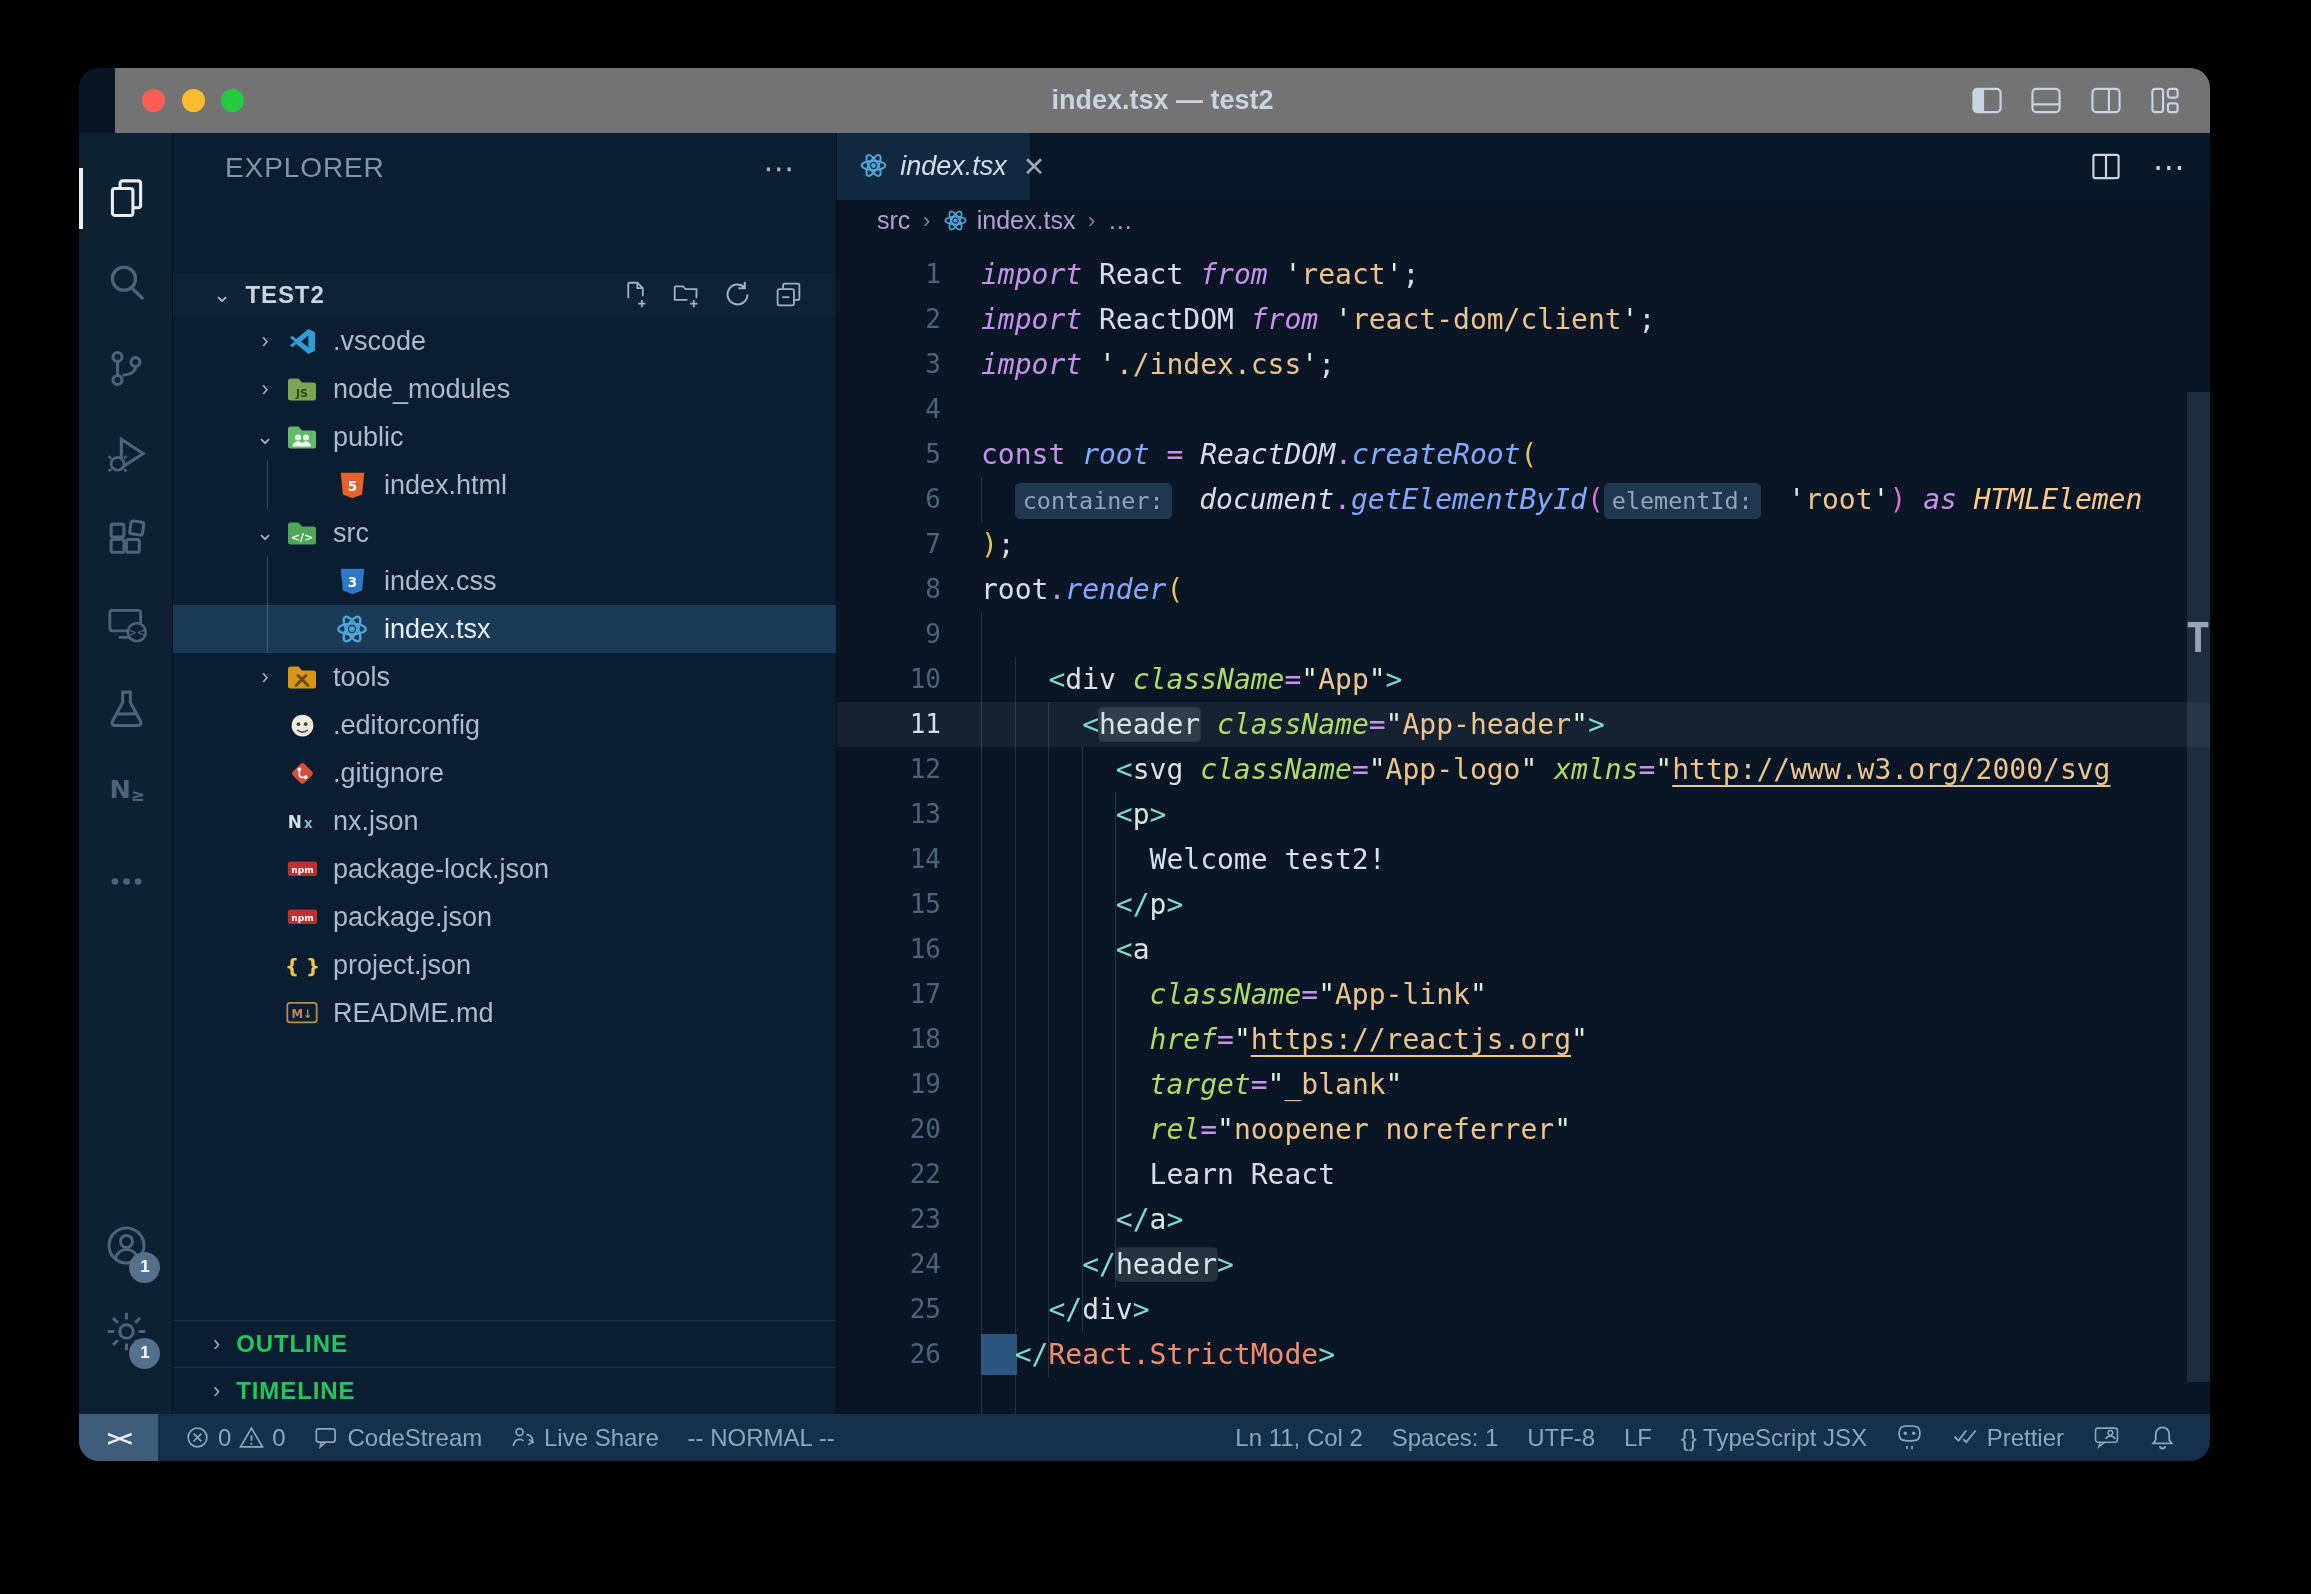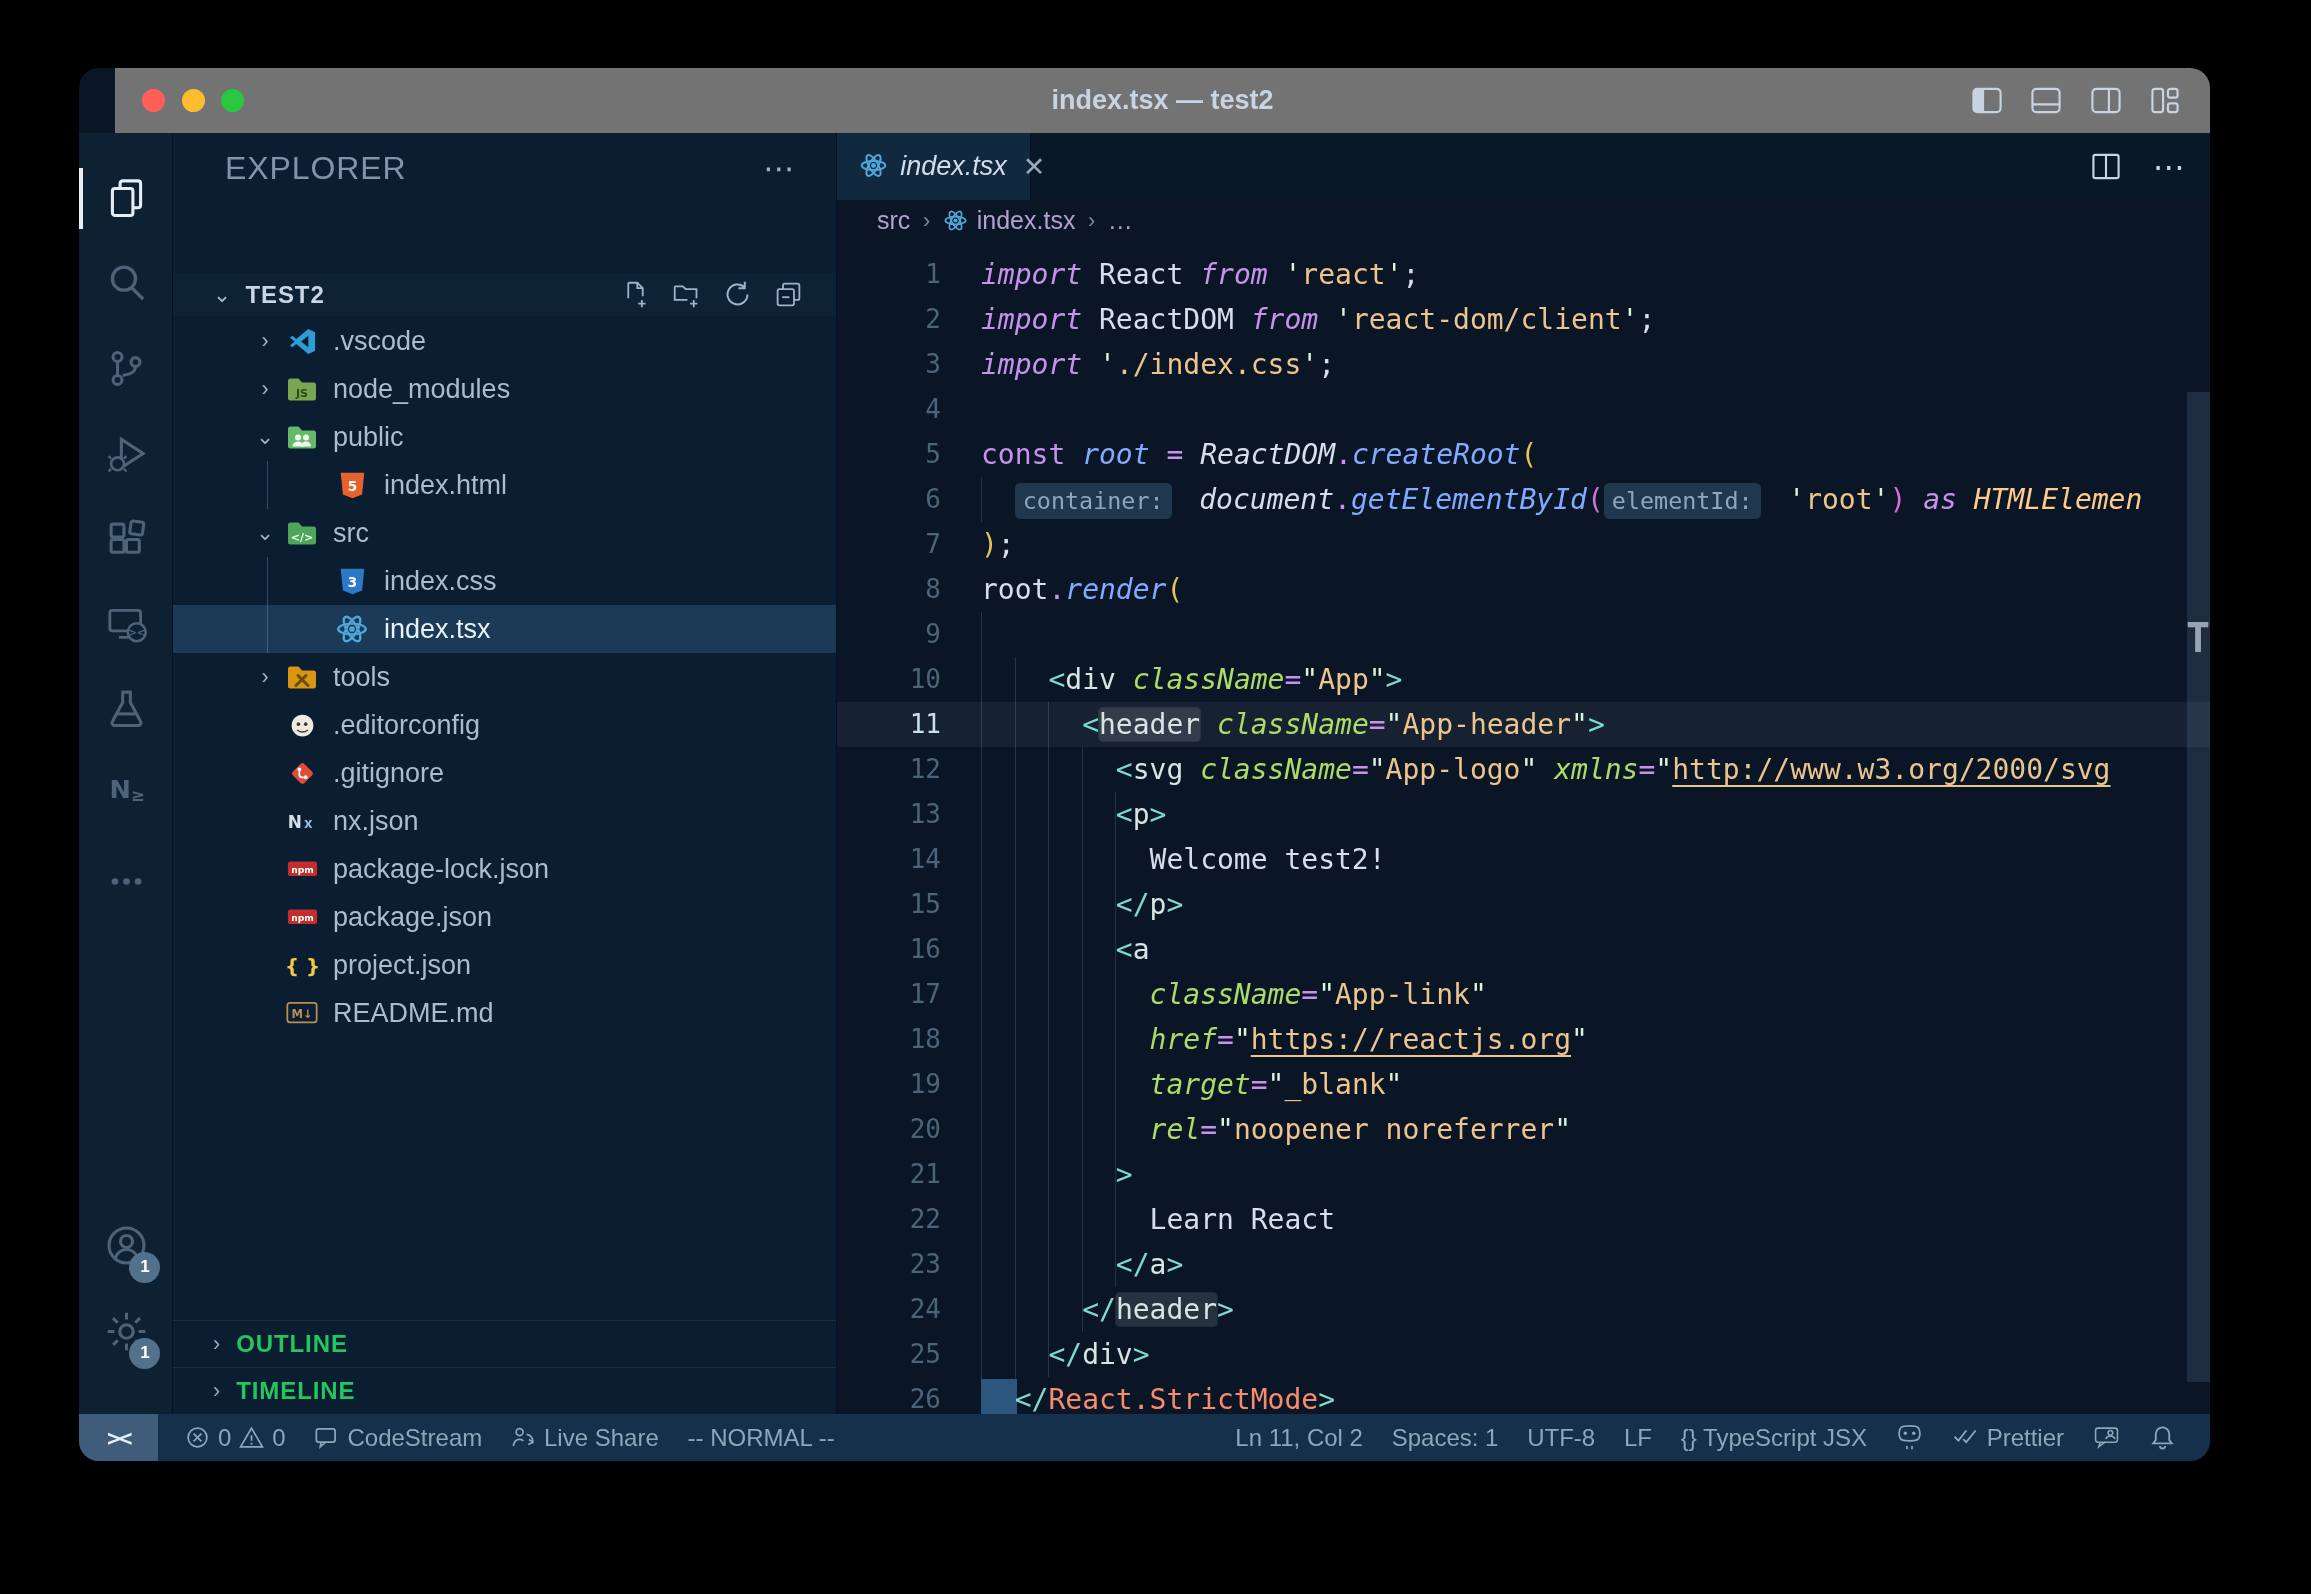--- a/index.html
+++ b/index.html
@@ -28,21 +28,21 @@
               justify-content:center; cursor:pointer; }
   .act-item.active::before { content:""; position:absolute; left:0; top:12.6px; bottom:12.6px; width:3.6px; background:#E8EEF5; }
   .act-badge { position:absolute; right:12.6px; bottom:7.2px; width:31px; height:31px; border-radius:50%;
                background:#54718C; color:#fff; font-size:17px; font-weight:bold; display:flex;
                align-items:center; justify-content:center; }
 
   
   .sidebar { position:absolute; left:94px; top:65px; width:664px; bottom:47px; background:#0B1D30;
              border-right:0.9px solid #07121f; }
   .sb-header { position:absolute; left:0; top:0; right:0; height:70px; display:flex; align-items:center; }
-  .sb-header .lbl { margin-left:52px; color:#7F95AA; font-size:32px; letter-spacing:0.9px; }
+  .sb-header .lbl { margin-left:52px; color:#7F95AA; font-size:28px; letter-spacing:0.9px; }
   .sb-header .more { position:absolute; right:40px; color:#9FB3C7; font-size:31px; letter-spacing:1.8px; cursor:pointer; }
   .sb-project { position:absolute; left:0; top:140px; right:0; height:43px; display:flex; align-items:center;
                 background:#0E2236; cursor:pointer; }
   .sb-project .chev { margin-left:40px; color:#A8BCCD; font-size:21.6px; }
   .sb-project .name { margin-left:14.4px; color:#C7D6E4; font-size:24px; font-weight:bold; letter-spacing:0.9px; }
   .sb-actions { position:absolute; right:32px; display:flex; gap:20px; }
   .sb-actions .ic { width:31px; height:31px; display:flex; align-items:center; justify-content:center; cursor:pointer; }
   .tree { position:absolute; left:0; top:184px; right:0; }
   .trow { position:relative; height:48px; display:flex; align-items:center; cursor:pointer; color:#A9BDD1; font-size:27px; }
   .trow.selected { background:#1B3A57; color:#E8F1F8; }
@@ -541,21 +541,20 @@
             <div class="crow current"><span class="num">11</span><span class="ctext"><span class="tok-fg">      </span><span class="tok-tagb">&lt;</span><span class="tok-tag whl">header</span><span class="tok-fg"> </span><span class="tok-attr">className</span><span class="tok-kp">=</span><span class="tok-q">"</span><span class="tok-str">App-header</span><span class="tok-q">"</span><span class="tok-tagb">&gt;</span></span></div>
             <div class="crow"><span class="num">12</span><span class="ctext"><span class="tok-fg">        </span><span class="tok-tagb">&lt;</span><span class="tok-tag">svg</span><span class="tok-fg"> </span><span class="tok-attr">className</span><span class="tok-kp">=</span><span class="tok-q">"</span><span class="tok-str">App-logo</span><span class="tok-q">"</span><span class="tok-fg"> </span><span class="tok-attr">xmlns</span><span class="tok-kp">=</span><span class="tok-q">"</span><span class="tok-url">http://www.w3.org/2000/svg</span></span></div>
             <div class="crow"><span class="num">13</span><span class="ctext"><span class="tok-fg">        </span><span class="tok-tagb">&lt;</span><span class="tok-tag">p</span><span class="tok-tagb">&gt;</span></span></div>
             <div class="crow"><span class="num">14</span><span class="ctext"><span class="tok-fg">          Welcome test2!</span></span></div>
             <div class="crow"><span class="num">15</span><span class="ctext"><span class="tok-fg">        </span><span class="tok-tagb">&lt;/</span><span class="tok-tag">p</span><span class="tok-tagb">&gt;</span></span></div>
             <div class="crow"><span class="num">16</span><span class="ctext"><span class="tok-fg">        </span><span class="tok-tagb">&lt;</span><span class="tok-tag">a</span></span></div>
             <div class="crow"><span class="num">17</span><span class="ctext"><span class="tok-fg">          </span><span class="tok-attr">className</span><span class="tok-kp">=</span><span class="tok-q">"</span><span class="tok-str">App-link</span><span class="tok-q">"</span></span></div>
             <div class="crow"><span class="num">18</span><span class="ctext"><span class="tok-fg">          </span><span class="tok-attr">href</span><span class="tok-kp">=</span><span class="tok-q">"</span><span class="tok-url">https://reactjs.org</span><span class="tok-q">"</span></span></div>
             <div class="crow"><span class="num">19</span><span class="ctext"><span class="tok-fg">          </span><span class="tok-attr">target</span><span class="tok-kp">=</span><span class="tok-q">"</span><span class="tok-str">_blank</span><span class="tok-q">"</span></span></div>
             <div class="crow"><span class="num">20</span><span class="ctext"><span class="tok-fg">          </span><span class="tok-attr">rel</span><span class="tok-kp">=</span><span class="tok-q">"</span><span class="tok-str">noopener noreferrer</span><span class="tok-q">"</span></span></div>
-            <div class="crow"><span class="num">21</span><span class="ctext"><span class="tok-fg">        </span><span class="tok-tagb">&gt;</span></span></div>
             <div class="crow"><span class="num">22</span><span class="ctext"><span class="tok-fg">          Learn React</span></span></div>
             <div class="crow"><span class="num">23</span><span class="ctext"><span class="tok-fg">        </span><span class="tok-tagb">&lt;/</span><span class="tok-tag">a</span><span class="tok-tagb">&gt;</span></span></div>
             <div class="crow"><span class="num">24</span><span class="ctext"><span class="tok-fg">      </span><span class="tok-tagb">&lt;/</span><span class="tok-tag whl">header</span><span class="tok-tagb">&gt;</span></span></div>
             <div class="crow"><span class="num">25</span><span class="ctext"><span class="tok-fg">    </span><span class="tok-tagb">&lt;/</span><span class="tok-tag">div</span><span class="tok-tagb">&gt;</span></span></div>
             <div class="crow"><span class="blockmark"></span><span class="num">26</span><span class="ctext"><span class="tok-fg">  </span><span class="tok-tagb">&lt;/</span><span class="tok-cmp">React.StrictMode</span><span class="tok-tagb">&gt;</span></span></div>
           </div>
         <div class="vscroll"></div>
         <div class="ghost-t">T</div>
       </div>
     </div>

